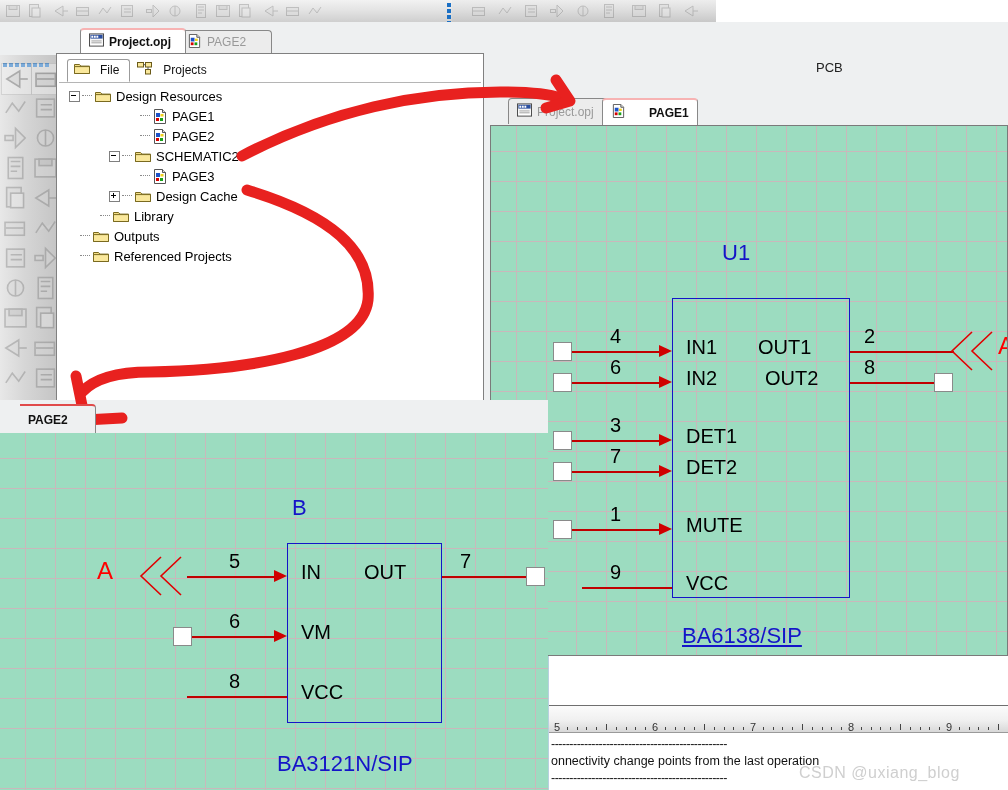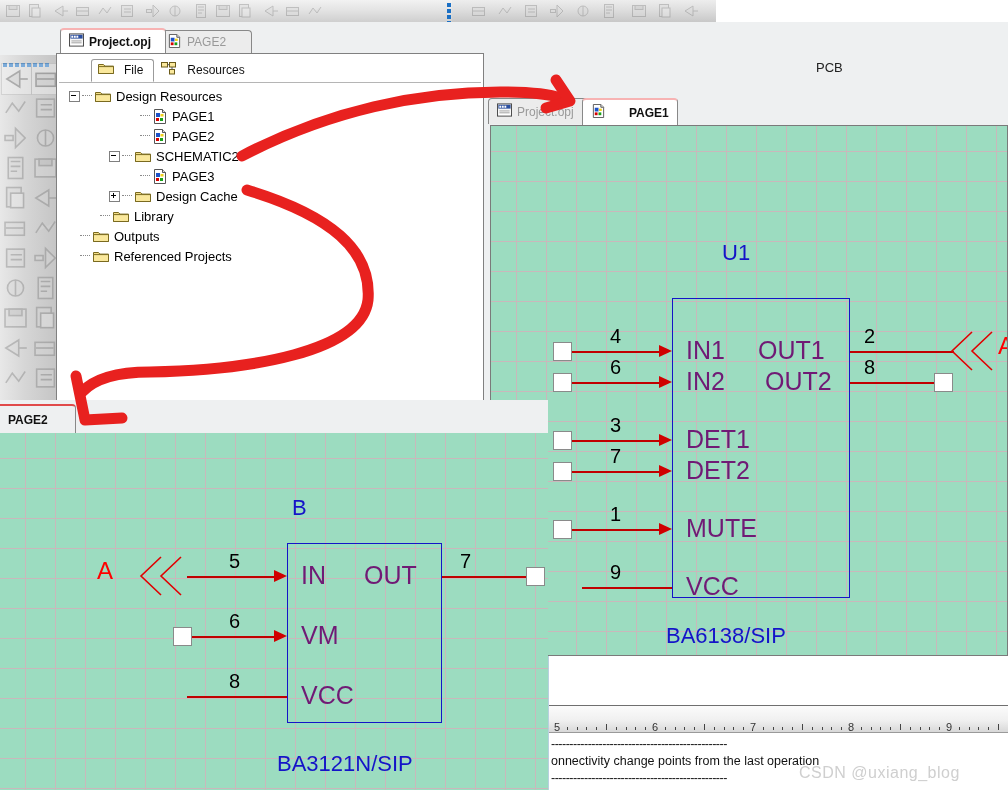--- a/index.html
+++ b/index.html
@@ -31,34 +31,34 @@
   #left-toolbar .lgrip{position:absolute;left:2px;top:1px;width:58px;height:6px;}
   #left-toolbar .lgrip i{display:inline-block;width:4px;height:4px;background:#1a6fc4;margin:0 1px;}
   .ltool{position:absolute;width:29px;height:30px;opacity:.35;}
   .ltool.sel{opacity:.45;background:#f4f4f4;border:1px solid #bbb;}
 
   
   #proj-window{left:56px;top:28px;width:430px;height:376px;}
   .tabstrip{position:relative;height:25px;}
   .mtab{position:absolute;top:2px;height:23px;box-sizing:border-box;
         border:1px solid #888;border-bottom:none;border-radius:4px 4px 0 0;
-        background:#ececec;display:flex;align-items:center;padding:0 8px;gap:5px;}
+        background:#ececec;display:flex;align-items:center;padding:0 8px;gap:5px;margin-left:20px;}
   .mtab.active{background:#fff;top:0;height:25px;z-index:3;border-top:2px solid #f7b3b3;}
   .mtab .tlabel{font-size:12px;font-weight:bold;color:#111;white-space:nowrap;}
   .mtab .tlabel.dim{font-weight:normal;color:#999;}
   .tabicon{width:15px;height:14px;flex:0 0 auto;}
 
   #proj-body{position:absolute;left:0;top:25px;width:428px;height:348px;
              background:#fff;border:1px solid #808080;box-sizing:border-box;}
   #proj-inner{position:absolute;left:2px;top:2px;right:2px;bottom:2px;background:#fff;}
 
   .subtabs{position:absolute;left:8px;top:4px;height:22px;display:flex;align-items:flex-end;}
   .subtab{display:flex;align-items:center;gap:5px;padding:2px 10px 3px 6px;
           font-size:12px;color:#111;background:#fff;border:1px solid #fff;}
-  .subtab.active{border:1px solid #9b9b9b;border-bottom:1px solid #fff;border-radius:3px 3px 0 0;margin-left:24px;}
+  .subtab.active{border:1px solid #9b9b9b;border-bottom:1px solid #fff;border-radius:3px 3px 0 0;}
   .subtab-line{position:absolute;left:0;top:26px;width:100%;height:1px;background:#b5b5b5;}
 
   
   #tree{position:absolute;left:6px;top:30px;right:2px;bottom:2px;overflow:hidden;}
   .trow{position:relative;height:20px;display:flex;align-items:center;font-size:13px;color:#000;}
   .tbox{width:9px;height:9px;border:1px solid #7f7f7f;background:#fff;
         position:relative;flex:0 0 auto;margin-right:2px;cursor:pointer;}
   .tbox:before{content:"";position:absolute;left:1px;top:3px;width:5px;height:1px;background:#000;}
   .tbox.plus:after{content:"";position:absolute;left:3px;top:1px;width:1px;height:5px;background:#000;}
   .tdots{width:10px;height:1px;border-top:1px dotted #8a8a8a;flex:0 0 auto;margin-right:3px;}
@@ -82,21 +82,21 @@
     background-size:30px 30px;background-position:-5px -5px;}
 
   
   #page2-window{left:0px;top:400px;width:548px;height:390px;}
   #page2-tabs{position:relative;height:33px;background:#eef0f1;border-bottom:1px solid #7d7d7d;}
   #page2-canvas{position:absolute;left:0;top:33px;width:548px;height:357px;
     background:#9cdcc0;overflow:hidden;}
 
   
   .sym-box{position:absolute;border:1px solid #1414c8;box-sizing:border-box;}
-  .pinlabel{position:absolute;color:#701a75;font-size:25px;white-space:nowrap;}
+  .pinlabel{position:absolute;color:#000000;font-size:20px;white-space:nowrap;}
   .pinnum{position:absolute;color:#000;font-size:20px;}
   .refdes{position:absolute;color:#1414c8;font-size:22px;}
   .partname{position:absolute;color:#1414c8;font-size:22px;white-space:nowrap;}
   .wire{position:absolute;height:0;border-top:2px solid #c00000;}
   .sq{position:absolute;width:17px;height:17px;background:#fff;border:1px solid #8a8a8a;}
   .offpg-label{position:absolute;color:#f00;font-size:24px;}
 
   
   #log-panel{left:548px;top:656px;width:460px;height:134px;background:#fff;
              border-left:1px solid #b8d0e0;}
@@ -532,21 +532,21 @@
               </svg></span>
             <span>File</span>
           </div>
           <div class="subtab">
             <span><svg viewBox="0 0 16 13" class="folder">
                 <rect x="0.5" y="0.5" width="6" height="4.5" fill="#fae89c" stroke="#6a5a18"></rect>
                 <rect x="8.5" y="0.5" width="6" height="4.5" fill="#fae89c" stroke="#6a5a18"></rect>
                 <rect x="8.5" y="7.5" width="5" height="4.5" fill="#fae89c" stroke="#6a5a18"></rect>
                 <path d="M6.5 2.7h2M11 5v2.5" stroke="#555" fill="none"></path>
               </svg></span>
-            <span>Resources</span>
+            <span>Projects</span>
           </div>
         </div>
       <div class="subtab-line"></div>
       <div id="tree">
           <div class="trow" style="padding-left: 4px;">
             <span class="tbox"></span>
             <span class="tdots"></span>
             <span style="display: flex; flex: 0 0 auto;">
               <svg viewBox="0 0 16 13" class="folder">
                 <path d="M0.5 2.5h5l1.4 1.6h8.6v7.4H0.5z" fill="#f5df86" stroke="#7a6a20"></path>
@@ -684,21 +684,21 @@
             <rect x="7.5" y="5" width="3" height="2.5" fill="#f2d21a"></rect>
           </svg></span>
         <span class="tlabel" style="margin-left: 18px;">PAGE1</span>
       </div>
     </div>
   <div id="page1-canvas">
     <div class="grid"></div>
     <div id="p1-art">
         <div class="sym-box" style="left: 181px; top: 172px; width: 178px; height: 300px;"></div>
         <div class="refdes" style="left: 191px; top: 114px; margin-left: 40px;">U1</div>
-        <div class="partname" style="left: 175px; top: 497px;">BA6138/SIP</div>
+        <div class="partname" style="left: 191px; top: 497px; text-decoration: underline;">BA6138/SIP</div>
         <div class="wire" style="left: 76px; top: 225px; width: 93px;"></div>
         <svg width="14" height="16" viewBox="0 0 14 16" style="position: absolute; left: 168px; top: 217px;">
           <path d="M0 2 L13 8 L0 14 Z" fill="#d00000"></path>
         </svg>
         <div class="sq" style="left: 62px; top: 216px;"></div>
         <div class="pinnum" style="left: 119px; top: 199px;">4</div>
         <div class="pinlabel" style="left: 195px; top: 210px;">IN1</div>
         <div class="wire" style="left: 76px; top: 256px; width: 93px;"></div>
         <svg width="14" height="16" viewBox="0 0 14 16" style="position: absolute; left: 168px; top: 248px;">
           <path d="M0 2 L13 8 L0 14 Z" fill="#d00000"></path>

